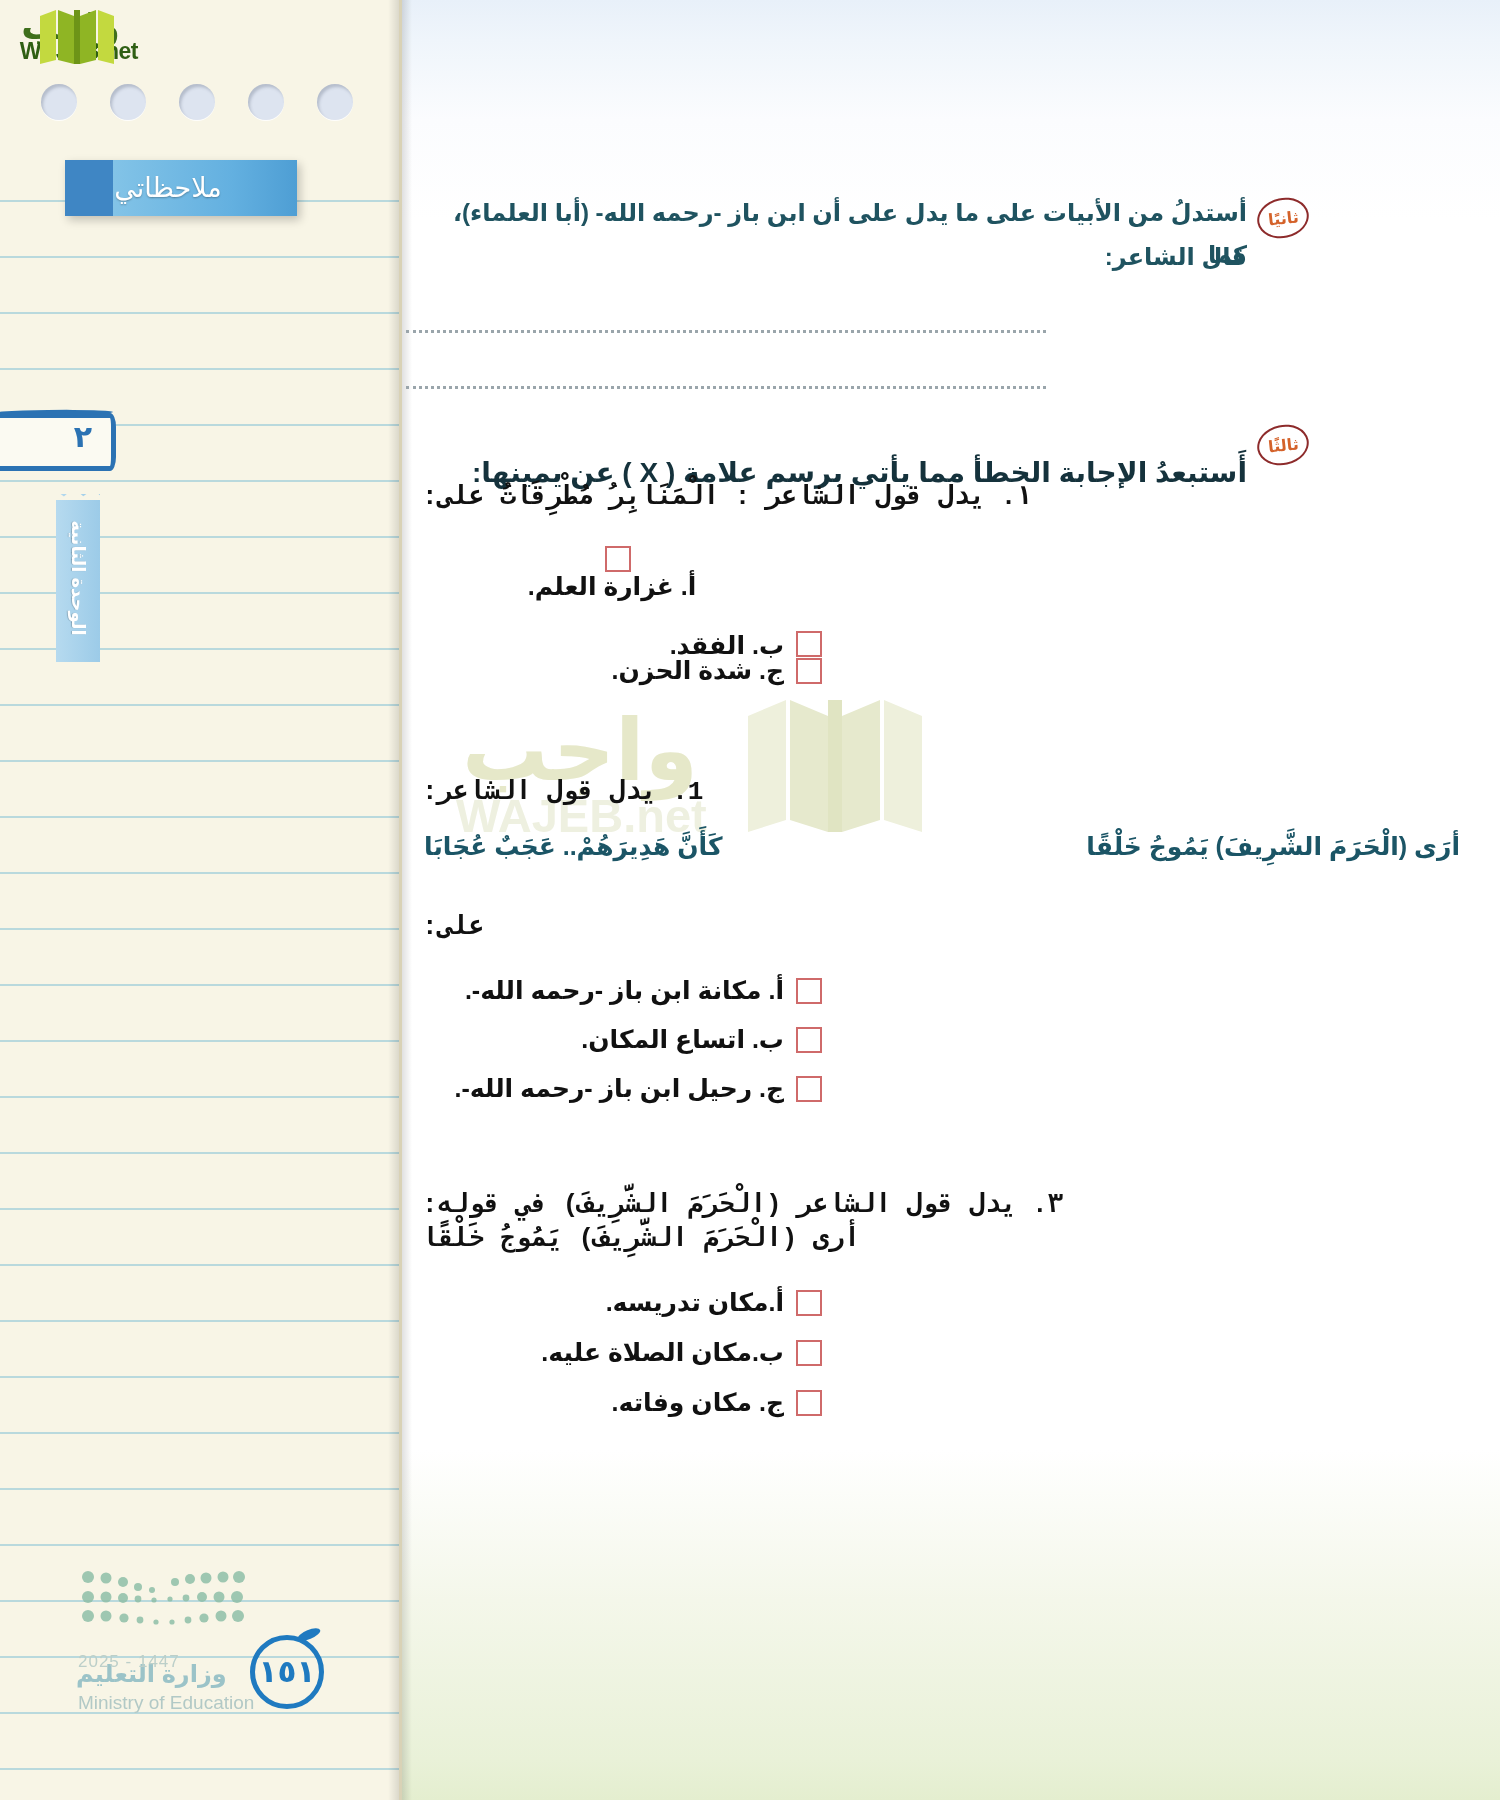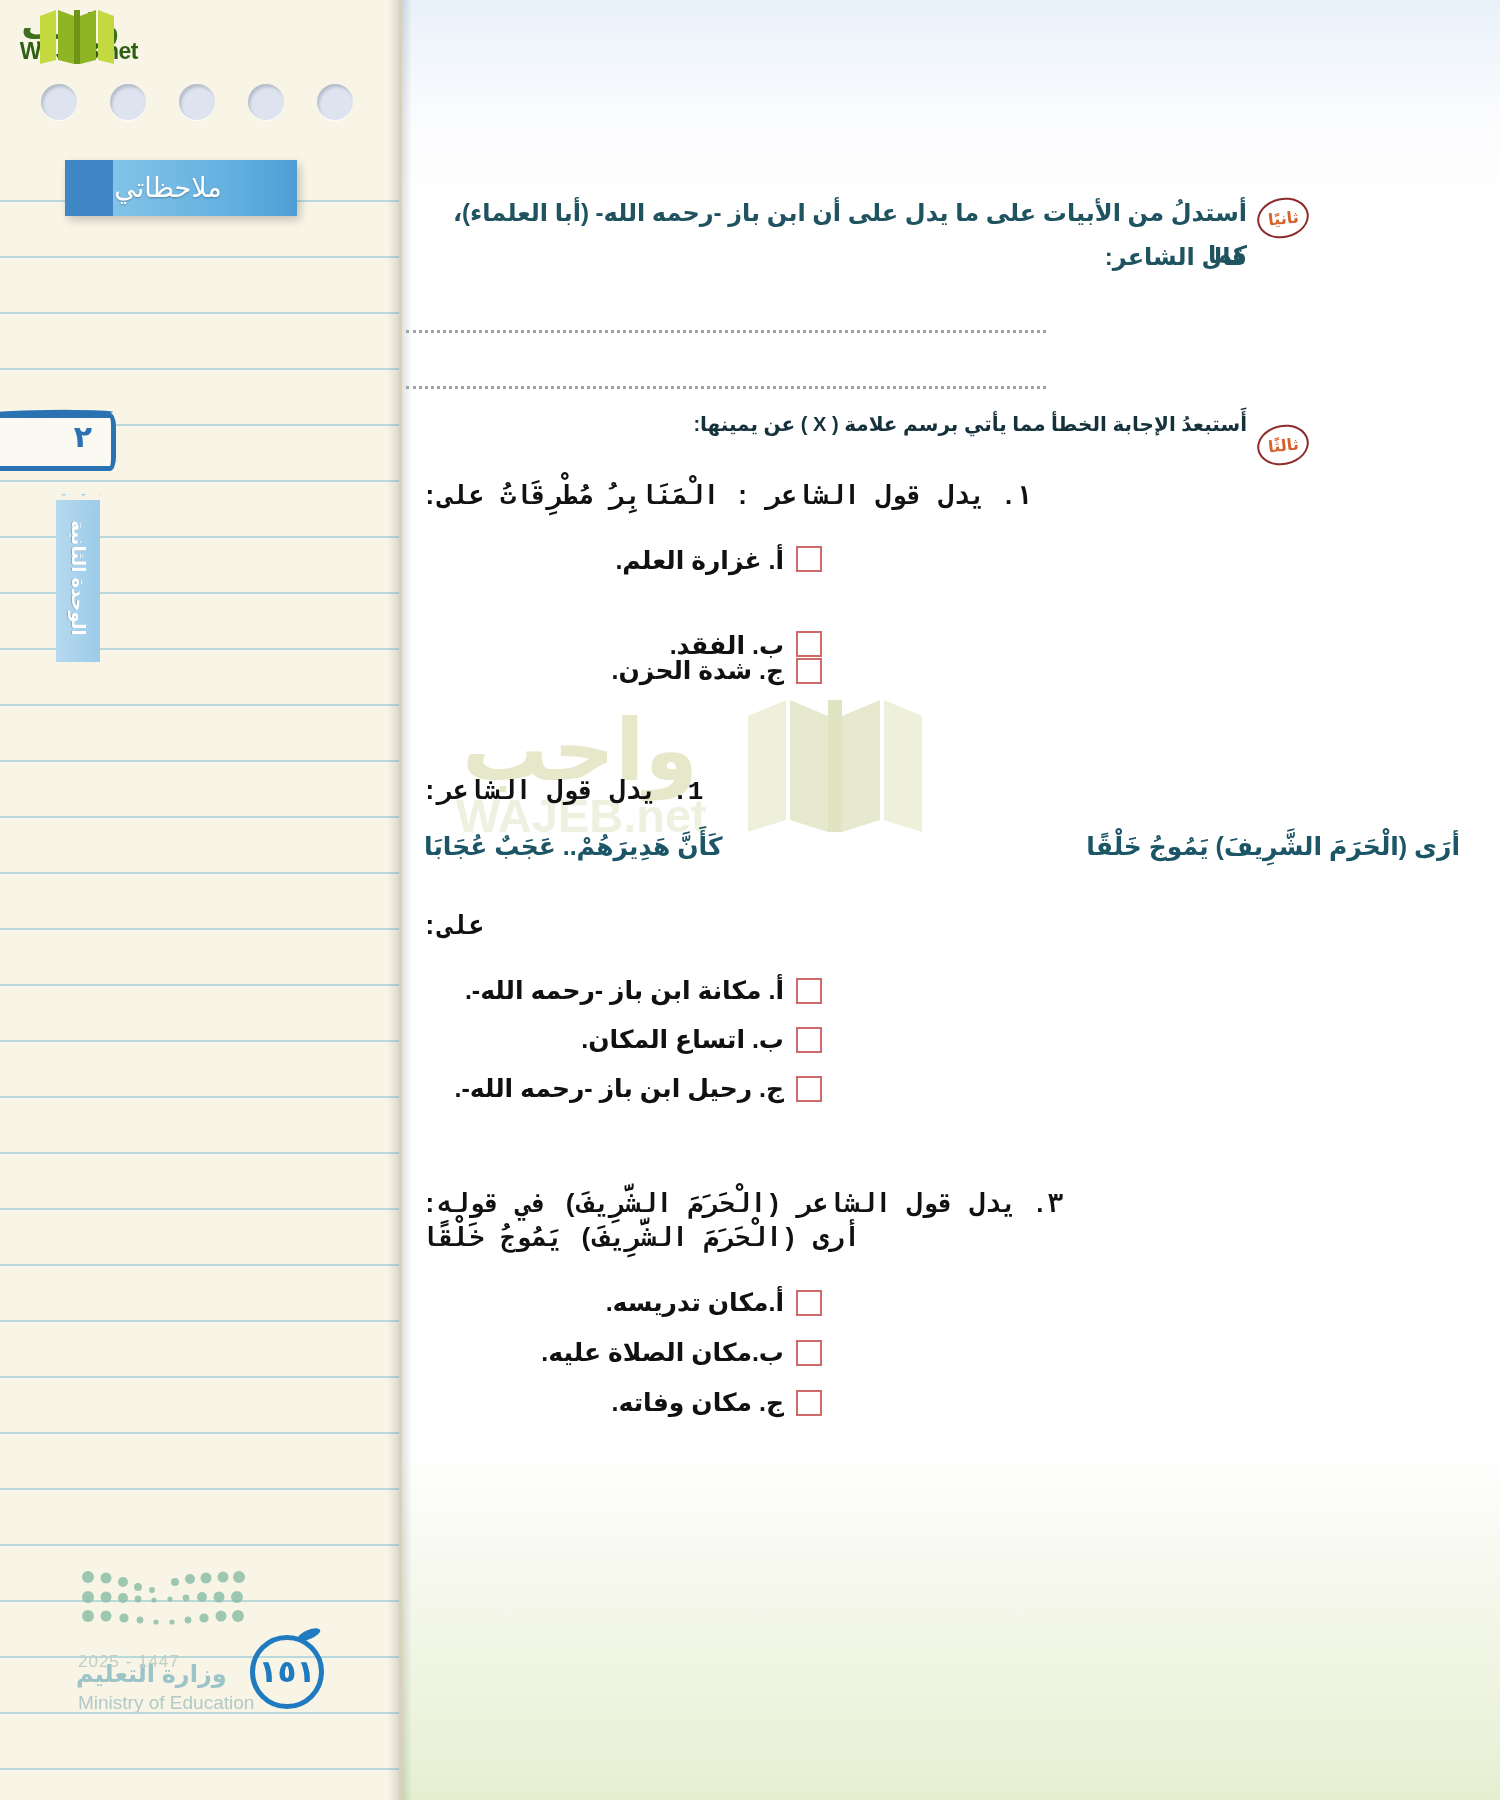--- a/index.html
+++ b/index.html
@@ -517,26 +517,26 @@
     </div>
     <div class="q-text" style="left:20px; top:192px; width:825px; font-size:24px;">أستدلُ من الأبيات على ما يدل على أن ابن باز -رحمه الله- (أبا العلماء)، كما</div>
     <div class="q-text" style="left:20px; top:236px; width:825px; font-size:24px;">قال الشاعر:</div>
 
     <div class="dot-line" style="left:4px; top:330px; width:640px;"></div>
     <div class="dot-line" style="left:4px; top:386px; width:640px;"></div>
 
     <div class="ordinal-badge" style="left:855px; top:425px;">
       <span>ثالثًا</span>
     </div>
-    <div class="q-text q-text-dark" style="left:20px; top:407px; width:825px; font-size:20px;">أَستبعدُ الإجابة الخطأ مما يأتي برسم علامة ( X ) عن يمينها:</div>
+    <div class="q-text q-text-dark" style="left:20px; top:448px; width:825px; font-size:28px;">أَستبعدُ الإجابة الخطأ مما يأتي برسم علامة ( X ) عن يمينها:</div>
 
     <div class="q-black" style="left:20px; top:480px; width:825px; font-size:26px;">١. يدل قول الشاعر : الْمَنَابِرُ مُطْرِقَاتُ على:</div>
 
     <div class="choice-row" style="left:0px; top:546px; width:625px; justify-content:flex-start; padding-right:0;">
-      <div style="width:100%; display:flex; flex-direction:row; justify-content:flex-start; align-items:flex-start; padding-right:205px;">
+      <div style="width:100%; display:flex; flex-direction:column; justify-content:flex-start; align-items:center; padding-right:205px;">
         <div class="choice-box"></div>
         <div class="choice-label">أ. غزارة العلم.</div>
       </div>
     </div>
     <div class="choice-row" style="left:0px; top:594px; width:625px;">
       <div style="width:100%; display:flex; justify-content:flex-start; align-items:flex-start; padding-right:205px;margin-top:37px;">
         <div class="choice-box"></div>
         <div class="choice-label">ب. الفقد.</div>
       </div>
     </div>

